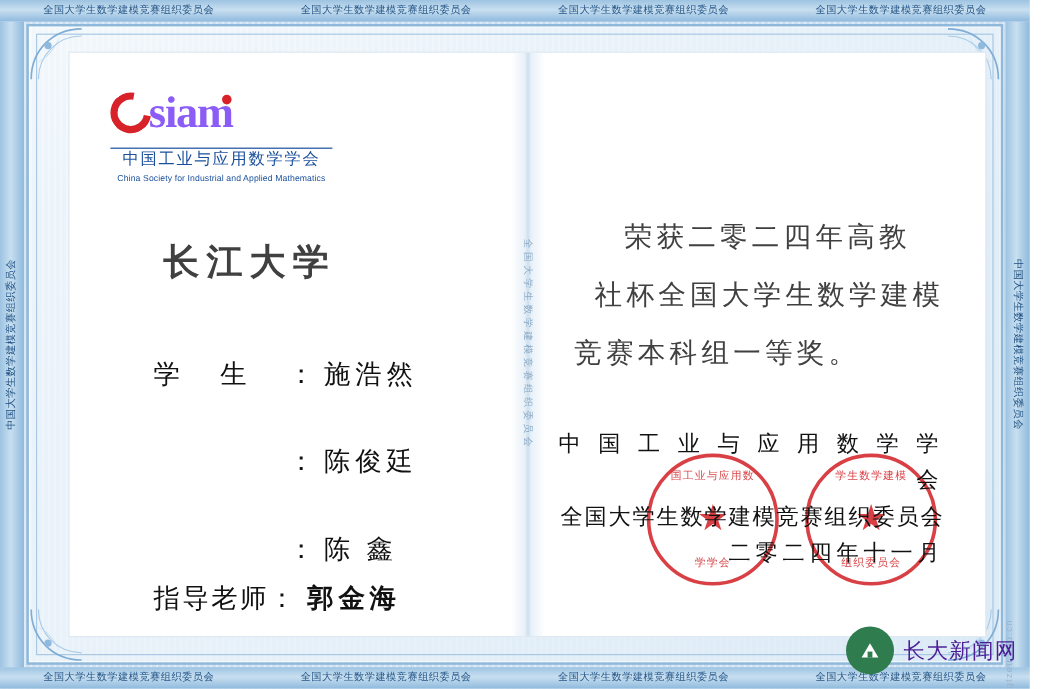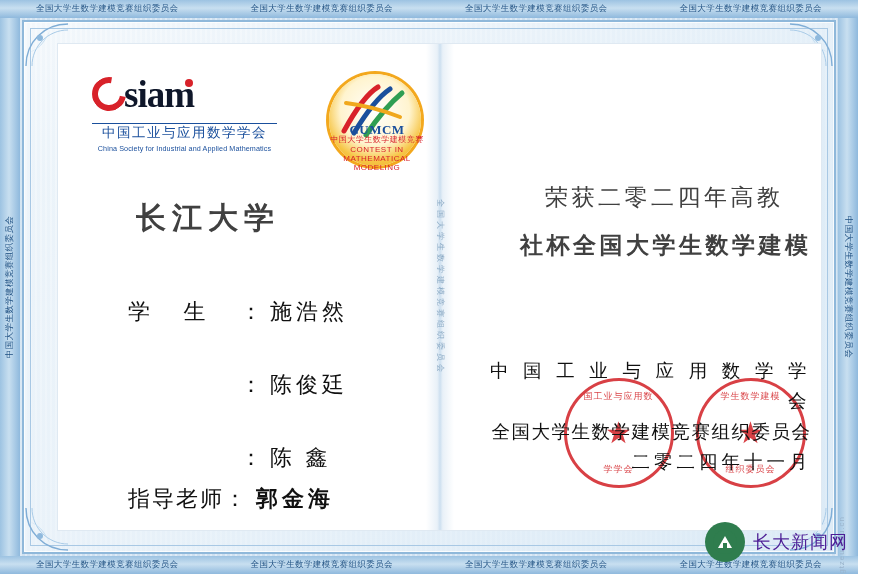--- a/index.html
+++ b/index.html
@@ -165,21 +165,21 @@
     border: 6px solid #d8222a;
     border-radius: 50%;
     border-right-color: transparent;
     transform: rotate(-35deg);
     box-sizing: border-box;
   }
   .csiam-word {
     font-family: "Liberation Serif", serif;
     font-size: 37px;
     font-weight: bold;
-    color: #0f172a;
+    color: #8b5cf6;
     letter-spacing: -1px;
     line-height: 1;
     margin-left: -4px;
   }
   .csiam-dot {
     width: 8px; height: 8px;
     border-radius: 50%;
     background: #d8222a;
     margin: -22px 0 0 -11px;
   }
@@ -302,21 +302,21 @@
   .award-text {
     margin-top: 90px;
     font-family: "Liberation Serif", serif;
     font-size: 23px;
     color: #404040;
     letter-spacing: 3.5px;
     line-height: 2.1;
   }
   .award-line { white-space: nowrap; }
   .award-line.l1 { margin-left: 62px; }
-  .award-line.l2 { margin-left: 37px; font-weight: bold; }
+  .award-line.l2 { margin-left: 37px; }
   .award-line.l3 { margin-left: 20px; }
 
   .signature {
     position: absolute;
     right: 34px;
     bottom: 52px;
     text-align: right;
     font-family: "Liberation Serif", serif;
     font-size: 18.5px;
     color: #111;
@@ -476,36 +476,20 @@
         <div class="logo-csiam">
           <div class="logo-csiam-mark">
             <span class="csiam-c"></span>
             <span class="csiam-word">siam</span>
             <span class="csiam-dot"></span>
           </div>
           <div class="logo-csiam-cn">中国工业与应用数学学会</div>
           <div class="logo-csiam-en">China Society for Industrial and Applied Mathematics</div>
         </div>
 
-        <div class="logo-cumcm">
-          <div class="cumcm-badge">
-            <div class="cumcm-ring"></div>
-            <div class="cumcm-inner">
-              <svg width="74" height="56" viewBox="0 0 74 56">
-                <path d="M6 48 C18 26 30 10 40 4" stroke="#d8222a" stroke-width="5" fill="none" stroke-linecap="round"></path>
-                <path d="M16 50 C28 30 40 14 52 6" stroke="#1a4f9c" stroke-width="5" fill="none" stroke-linecap="round"></path>
-                <path d="M28 52 C40 34 52 20 64 10" stroke="#2f9e52" stroke-width="5" fill="none" stroke-linecap="round"></path>
-                <path d="M8 20 C24 22 42 26 62 34" stroke="#f0a81d" stroke-width="4" fill="none" stroke-linecap="round"></path>
-              </svg>
-            </div>
-            <div class="cumcm-label">CUMCM</div>
-            <div class="cumcm-arc">中国大学生数学建模竞赛</div>
-            <div class="cumcm-arc2">CONTEST IN MATHEMATICAL MODELING</div>
-          </div>
-        </div>
       </div>
 
       <div class="univ-name">长江大学</div>
 
       <div class="field-block">
         <div class="field-row">
           <span class="field-label">学    生</span>
           <span class="field-colon">：</span>
           <span class="field-value">施浩然</span>
         </div>
@@ -528,20 +512,21 @@
 
     <div class="spine">
       <span class="spine-text">全国大学生数学建模竞赛组织委员会</span>
     </div>
 
     <div class="page page-right">
 
       <div class="award-text">
         <div class="award-line l1">荣获二零二四年高教</div>
         <div class="award-line l2">社杯全国大学生数学建模</div>
+        <div class="award-line l3">竞赛本科组一等奖。</div>
       </div>
 
       <div class="seal-wrap">
         <div class="seal seal-1">
           <div class="seal-arc-top">国工业与应用数</div>
           <div class="seal-star">★</div>
           <div class="seal-arc-bottom">学学会</div>
         </div>
         <div class="seal seal-2">
           <div class="seal-arc-top">学生数学建模</div>

